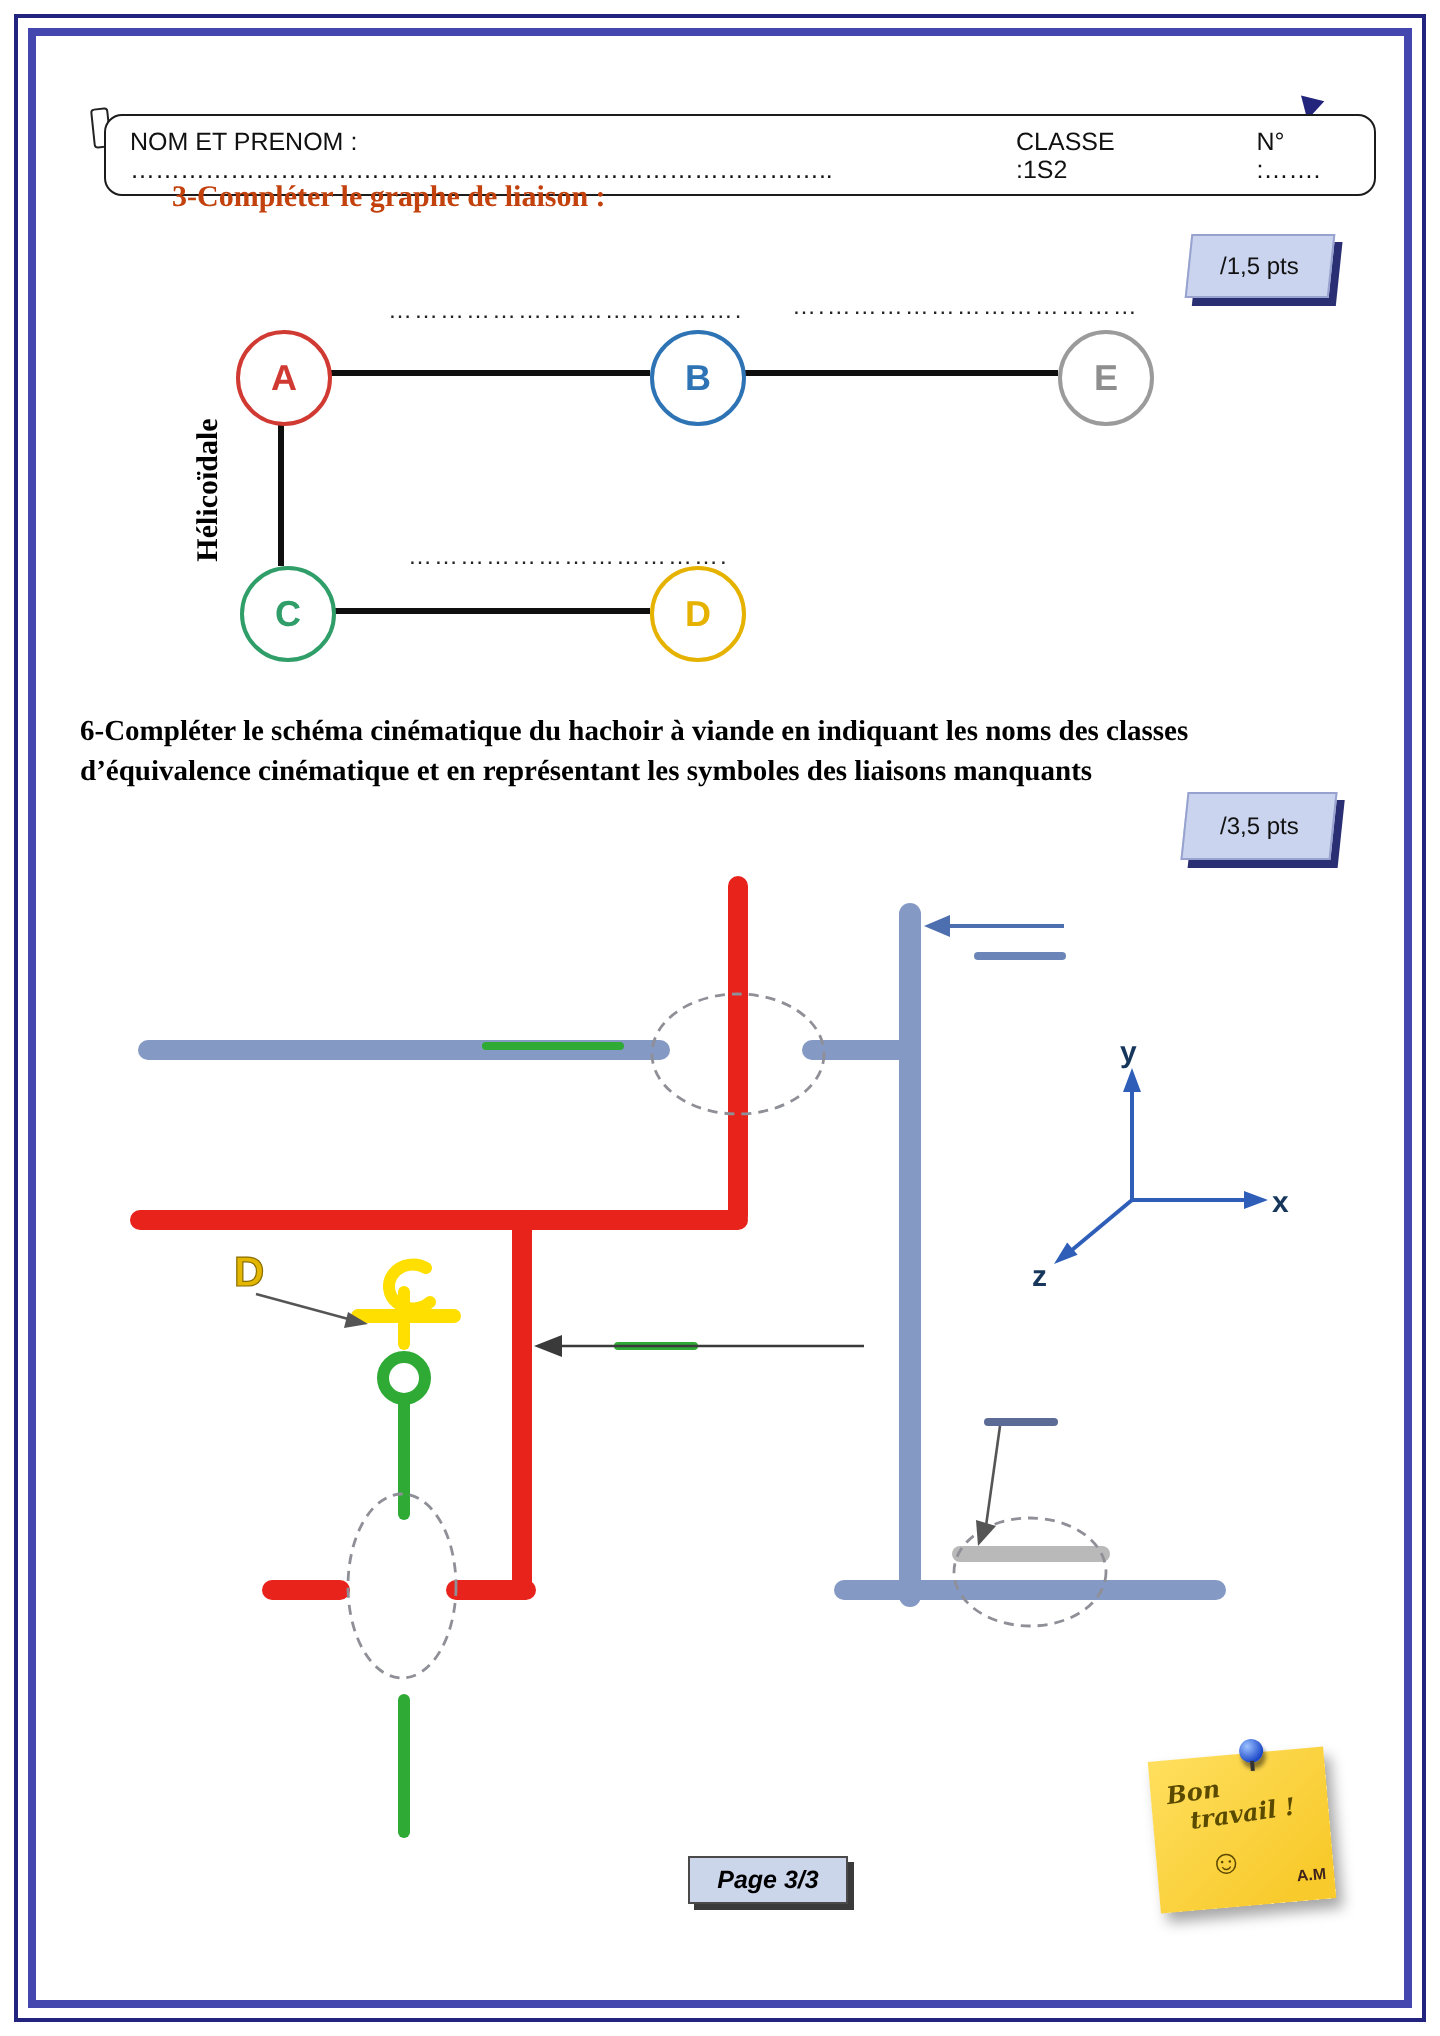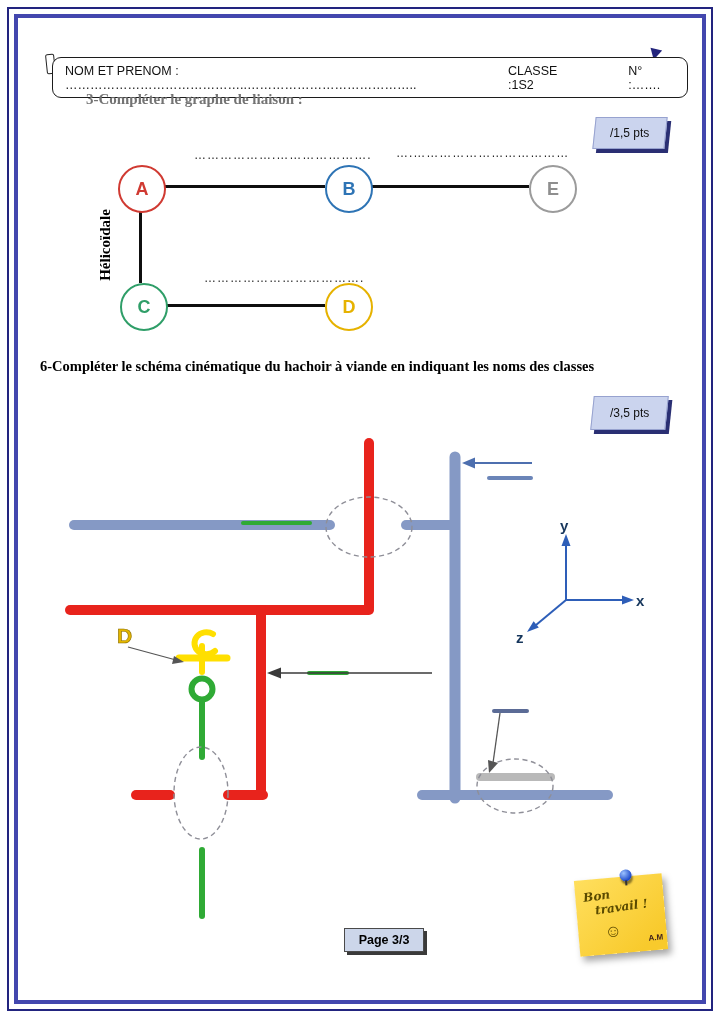--- a/index.html
+++ b/index.html
@@ -14,21 +14,21 @@
       padding:4px 12px;font-size:12.5px;color:#111;background:#fff;}
   .header-box .classe{margin-left:0;}
   .header-box .numero{margin-left:46px;}
   .ornament-left{position:absolute;left:46px;top:54px;width:7px;height:18px;
       border:1.5px solid #222;border-radius:2px;background:#fff;transform:rotate(-6deg);}
   .ornament-right{position:absolute;left:649px;top:49px;width:0;height:0;
       border-left:6px solid transparent;border-right:6px solid transparent;border-top:11px solid #23247c;
       transform:rotate(14deg);}
 
   .s3-title{position:absolute;left:86px;top:91px;font-family:"Liberation Serif",serif;
-      font-weight:bold;font-size:15px;color:#737373;}
+      font-weight:bold;font-size:15px;color:#c2410c;}
   .s4-title{position:absolute;left:40px;top:356px;width:655px;font-family:"Liberation Serif",serif;
       font-weight:bold;font-size:14.5px;line-height:1.4;color:#000;}
 
   .pts-badge{position:absolute;background:#cbd4ee;border:1px solid #97a2cf;
       box-shadow:4px 4px 0 #2a2f73;display:flex;align-items:center;justify-content:center;
       font-size:12px;color:#111;transform:skewX(-6deg);}
   .pts-badge span{transform:skewX(6deg);}
   .badge-1{left:594px;top:117px;width:70px;height:30px;}
   .badge-2{left:592px;top:396px;width:73px;height:32px;}
 
@@ -42,21 +42,21 @@
   .node-c{border-color:#2f9e68;color:#2f9e68;}
   .node-d{border-color:#e6b200;color:#e6b200;}
   .edge{position:absolute;background:#0f0f0f;}
   .blank{position:absolute;font-size:12px;color:#222;letter-spacing:1px;}
   .helico{position:absolute;left:105px;top:245px;transform:translate(-50%,-50%) rotate(-90deg);
       font-family:"Liberation Serif",serif;font-weight:bold;font-size:15px;color:#000;white-space:nowrap;}
 
   
   .page-badge{position:absolute;left:344px;top:928px;width:78px;height:22px;background:#ccd6ea;
       border:1px solid #4a4a4a;box-shadow:3px 3px 0 #3a3a3a;display:flex;align-items:center;
-      justify-content:center;font-weight:bold;font-size:12.5px;color:#000;}
+      justify-content:center;font-weight:bold;font-size:12.5px;color:#000;font-style:italic;}
   .sticky{position:absolute;left:577px;top:877px;width:88px;height:76px;
       background:linear-gradient(140deg,#ffdf5e 0%,#f8ca2c 85%);
       box-shadow:3px 5px 7px rgba(0,0,0,.35);transform:rotate(-5deg);}
   .sticky .pin{position:absolute;left:52%;top:-7px;width:12px;height:12px;border-radius:50%;
       background:radial-gradient(circle at 35% 30%,#9cc2ff,#1d49c9 70%);
       box-shadow:1px 3px 2px rgba(0,0,0,.45);}
   .sticky .pin::after{content:"";position:absolute;left:5px;top:11px;width:2px;height:5px;background:#333;}
   .sticky .hand{font-family:"DejaVu Serif",serif;font-style:italic;font-weight:bold;
       color:#5a4a00;font-size:12px;line-height:1.15;padding:10px 6px 0 8px;transform:rotate(-3deg);}
   .sticky .smiley{position:absolute;left:26px;top:44px;font-size:17px;color:#5d4a00;}
@@ -107,20 +107,21 @@
   </div>
   <div class="node node-c" style="left:120px;top:283px;">
     <span>C</span>
   </div>
   <div class="node node-d" style="left:325px;top:283px;">
     <span>D</span>
   </div>
 
   <div class="s4-title">
     <span style="display:block;">6-Compléter le schéma cinématique du hachoir à viande en indiquant les noms des classes</span>
+    <span style="display:block;">d’équivalence cinématique et en représentant les symboles des liaisons manquants</span>
   </div>
   <div class="pts-badge badge-2">
     <span>/3,5 pts</span>
   </div>
 
   <svg width="720" height="540" viewBox="0 0 720 540">
 
     <g stroke="#8599c5" stroke-linecap="round" fill="none">
       <line x1="74" y1="95" x2="330" y2="95" stroke-width="10"></line>
       <line x1="406" y1="95" x2="450" y2="95" stroke-width="10"></line>

